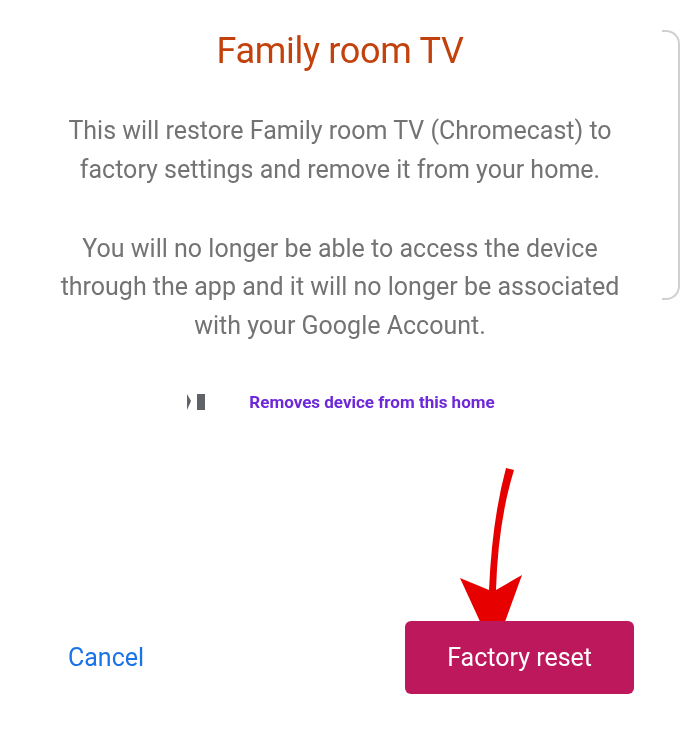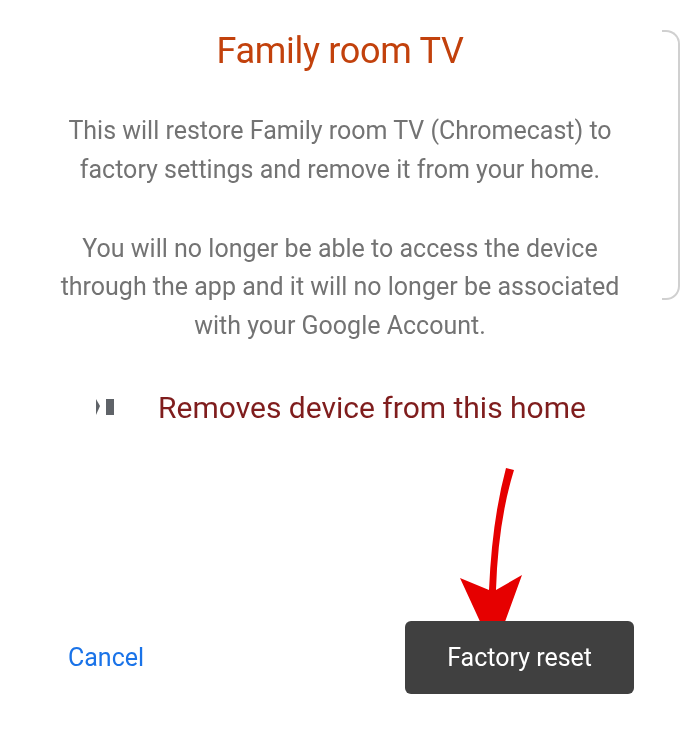--- a/index.html
+++ b/index.html
@@ -49,23 +49,23 @@
       padding-left: 30px;
       padding-right: 30px;
     }
     .remove-icon {
       display: flex;
       align-items: center;
       gap: 2px;
       color: #5f6368;
     }
     .remove-text {
-      font-size: 30px;
-      color: #7f1d1d;
-      font-weight: 400;
+      font-size: 17px;
+      color: #6d28d9;
+      font-weight: 700;
     }
     .button-row {
       position: absolute;
       bottom: 38px;
       left: 18px;
       right: 0;
       display: flex;
       justify-content: space-between;
       align-items: center;
       padding: 0 46px 0 46px;
@@ -74,21 +74,21 @@
       background: none;
       border: none;
       font-size: 25px;
       color: #1a73e8;
       cursor: pointer;
       font-family: inherit;
       font-weight: 400;
       padding: 8px 4px;
     }
     .reset-btn {
-      background: #404040;
+      background: #be185d;
       border: none;
       border-radius: 6px;
       color: #ffffff;
       font-size: 25px;
       font-family: inherit;
       font-weight: 400;
       padding: 22px 42px;
       cursor: pointer;
     }
     .arrow-annotation {

